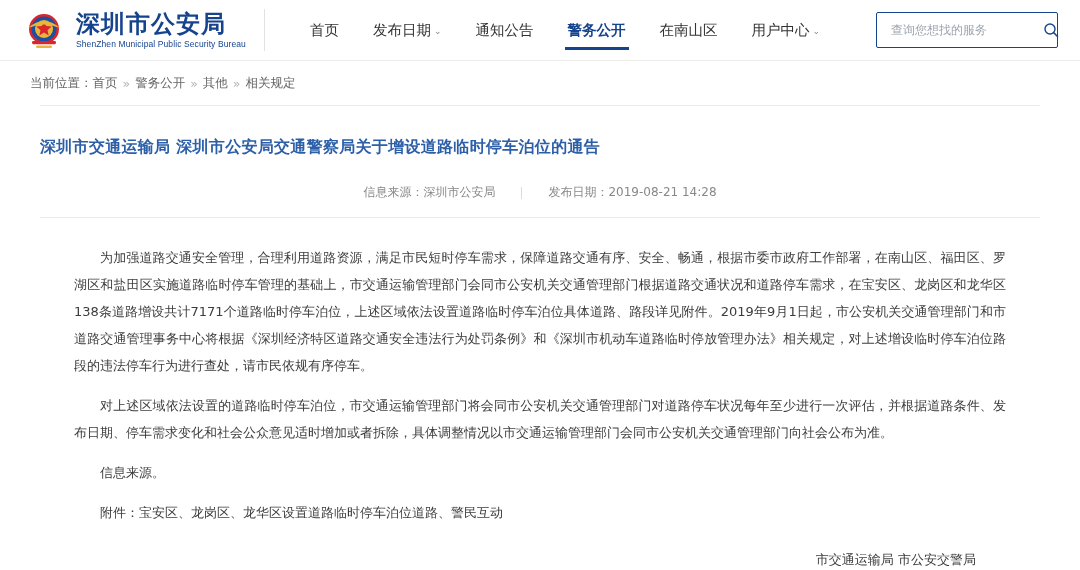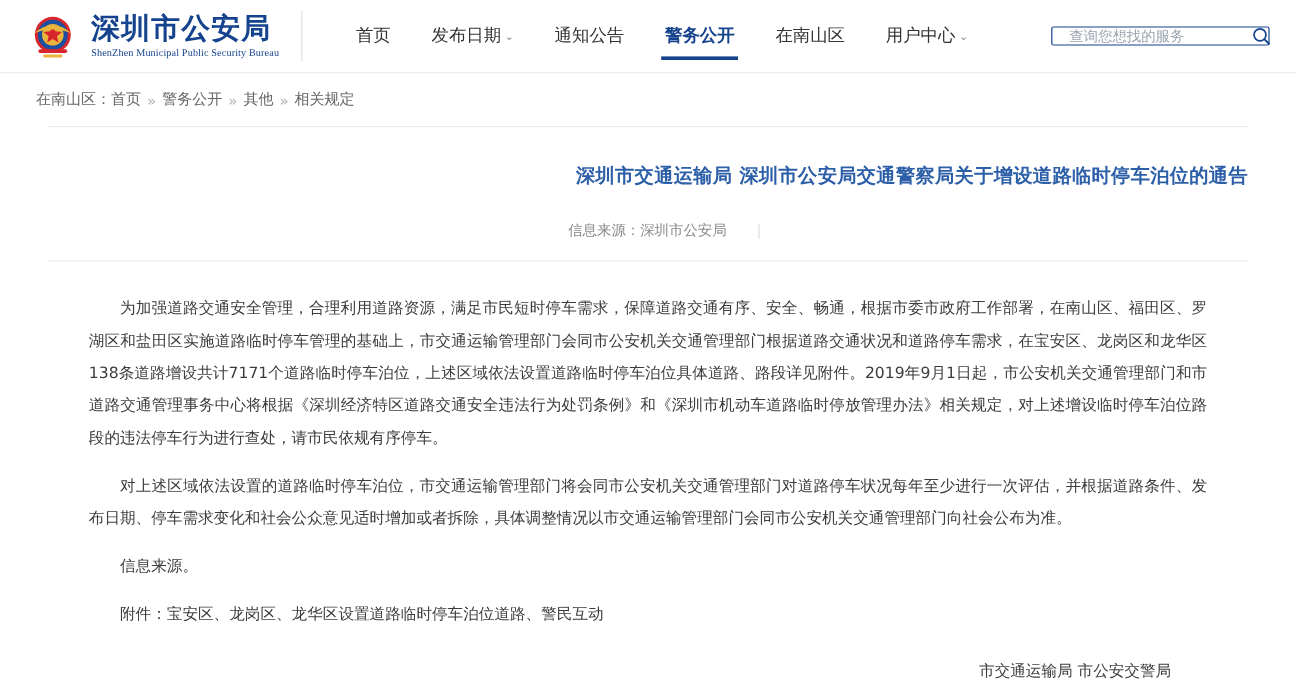--- a/index.html
+++ b/index.html
@@ -51,21 +51,21 @@
     letter-spacing: 1px;
     line-height: 26px;
     font-family: "DejaVu Sans", sans-serif;
   }
   .brand-en {
     font-size: 8.5px;
     color: #15438e;
     letter-spacing: 0.1px;
     line-height: 12px;
     margin-top: 1px;
-    font-family: Liberation Serif, serif;
+    font-family: Liberation Sans, sans-serif;
   }
 
   .nav {
     display: flex;
     align-items: center;
     margin-left: 28px;
     height: 60px;
   }
   .nav-item {
     font-size: 14.5px;
@@ -95,21 +95,21 @@
     left: 14px;
     right: 14px;
     bottom: 10px;
     height: 3px;
     background: #15438e;
   }
 
   .search-box {
     margin-left: auto;
     width: 182px;
-    height: 16px;
+    height: 36px;
     border: 1px solid #15438e;
     border-radius: 2px;
     display: flex;
     align-items: center;
     padding: 0 8px 0 12px;
     box-sizing: border-box;
   }
   .search-input {
     border: none;
     outline: none;
@@ -142,21 +142,21 @@
   .bc-link { color: #666; cursor: pointer; }
   .bc-sep { color: #b5b5b5; margin: 0 5px; }
 
   
   .article {
     margin: 0 40px;
     border-top: 1px solid #ececec;
     padding-top: 28px;
   }
   .title {
-    text-align: right;
+    text-align: left;
     font-size: 16px;
     color: #2c5fa8;
     font-weight: bold;
     line-height: 26px;
     letter-spacing: 0.3px;
     font-family: "DejaVu Sans", sans-serif;
   }
   .meta {
     margin-top: 24px;
     display: flex;
@@ -249,39 +249,42 @@
     <span class="search-icon">
       <svg width="16" height="16" viewBox="0 0 16 16">
         <circle cx="7" cy="7" r="5" fill="none" stroke="#15438e" stroke-width="1.4"></circle>
         <line x1="10.8" y1="10.8" x2="14.5" y2="14.5" stroke="#15438e" stroke-width="1.6" stroke-linecap="round"></line>
       </svg>
     </span>
   </div>
 </div>
 
 <div class="breadcrumb-wrap">
-  <span class="bc-label">在南山区：</span>
+  <span class="bc-label">当前位置：</span>
   <span class="bc-link">首页</span>
   <span class="bc-sep">»</span>
   <span class="bc-link">警务公开</span>
   <span class="bc-sep">»</span>
   <span class="bc-link">其他</span>
   <span class="bc-sep">»</span>
   <span class="bc-link">相关规定</span>
 </div>
 
 <div class="article">
 
   <div class="title">深圳市交通运输局 深圳市公安局交通警察局关于增设道路临时停车泊位的通告</div>
 
   <div class="meta">
     <div class="meta-item">
       <span>信息来源：</span><span>深圳市公安局</span>
     </div>
     <div class="meta-divider"></div>
+    <div class="meta-item">
+      <span>发布日期：</span><span>2019-08-21 14:28</span>
+    </div>
   </div>
 
   <div class="meta-sep-line"></div>
 
   <div class="body">
     <p>为加强道路交通安全管理，合理利用道路资源，满足市民短时停车需求，保障道路交通有序、安全、畅通，根据市委市政府工作部署，在南山区、福田区、罗湖区和盐田区实施道路临时停车管理的基础上，市交通运输管理部门会同市公安机关交通管理部门根据道路交通状况和道路停车需求，在宝安区、龙岗区和龙华区138条道路增设共计7171个道路临时停车泊位，上述区域依法设置道路临时停车泊位具体道路、路段详见附件。2019年9月1日起，市公安机关交通管理部门和市道路交通管理事务中心将根据《深圳经济特区道路交通安全违法行为处罚条例》和《深圳市机动车道路临时停放管理办法》相关规定，对上述增设临时停车泊位路段的违法停车行为进行查处，请市民依规有序停车。</p>
     <p>对上述区域依法设置的道路临时停车泊位，市交通运输管理部门将会同市公安机关交通管理部门对道路停车状况每年至少进行一次评估，并根据道路条件、发布日期、停车需求变化和社会公众意见适时增加或者拆除，具体调整情况以市交通运输管理部门会同市公安机关交通管理部门向社会公布为准。</p>
     <p>信息来源。</p>
     <p>附件：宝安区、龙岗区、龙华区设置道路临时停车泊位道路、警民互动</p>
 

